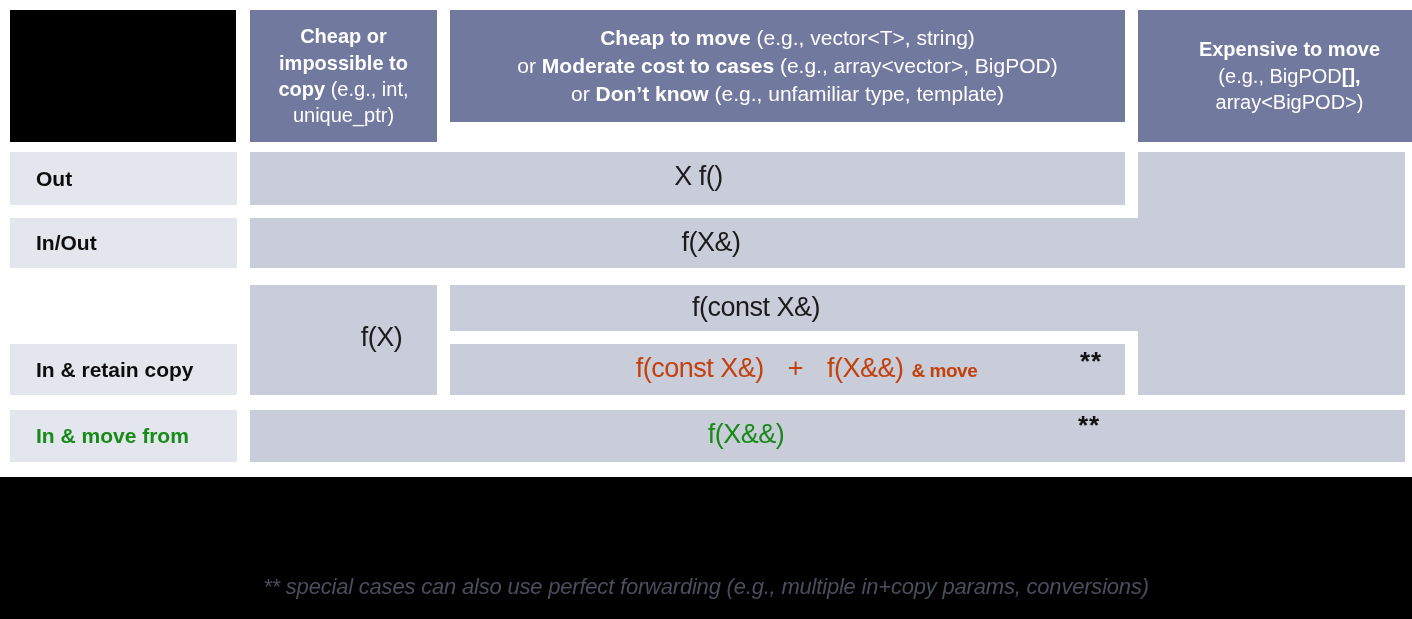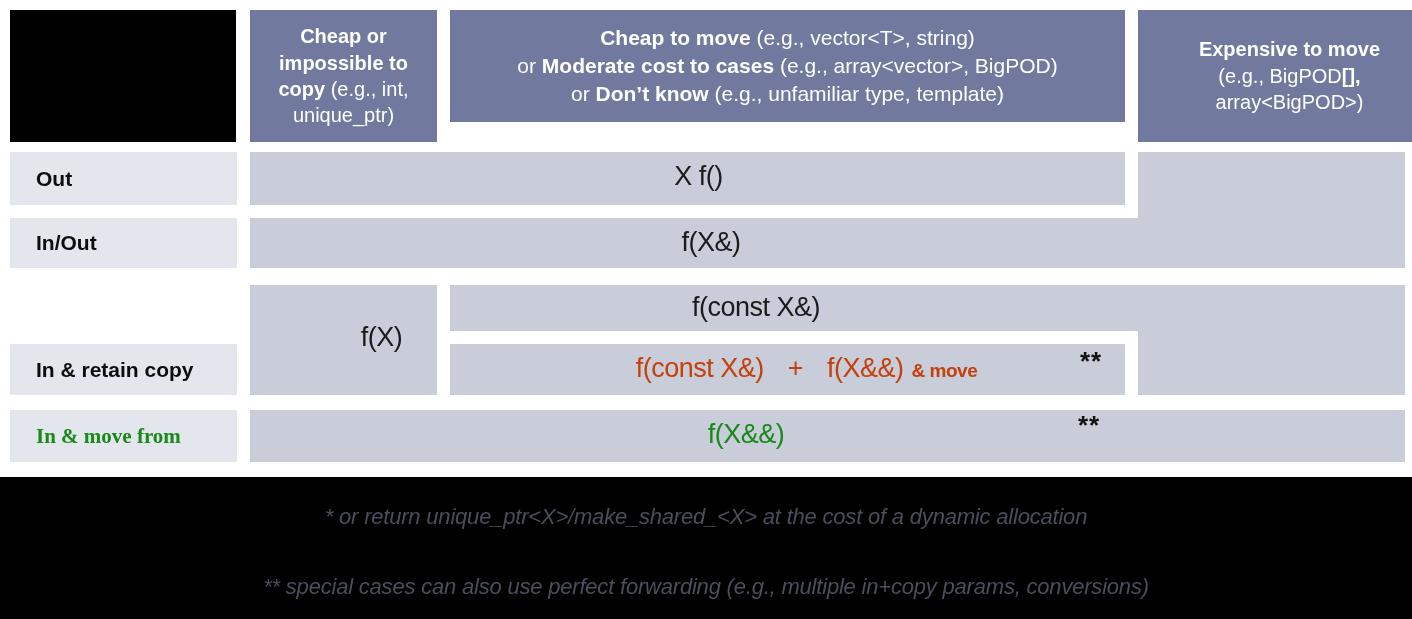--- a/index.html
+++ b/index.html
@@ -17,21 +17,21 @@
   .h2{left:450px;top:10px;width:675px;height:112px;font-size:21px;}
   .h3{left:1138px;top:10px;width:303px;height:132px;font-size:20px;}
   .b{font-weight:700;}
   
   .label{left:10px;width:227px;background:#e3e6ed;display:flex;align-items:center;
          padding-left:26px;box-sizing:border-box;font-weight:700;font-size:21px;color:#0d0d0d;text-align:right;}
   .lab-out{top:152px;height:53px;}
   .lab-inout{top:218px;height:50px;}
   .lab-in{top:285px;height:46px;}
   .lab-retain{top:344px;height:51px;}
-  .lab-movefrom{top:410px;height:52px;color:#178a17;font-family:Liberation Serif, serif;}
+  .lab-movefrom{top:410px;height:52px;color:#178a17;}
   
   .rect{background:#c9ccd9;}
   .r-out{left:250px;top:152px;width:875px;height:53px;}
   .r-inout-col3{left:1138px;top:152px;width:267px;height:116px;}
   .r-inout{left:250px;top:218px;width:1155px;height:50px;}
   .r-in-value{left:250px;top:285px;width:187px;height:110px;}
   .r-in-constref{left:450px;top:285px;width:955px;height:46px;}
   .r-in-col3{left:1138px;top:285px;width:267px;height:110px;}
   .r-retain{left:450px;top:344px;width:675px;height:51px;}
   .r-movefrom{left:250px;top:410px;width:1155px;height:52px;}
@@ -99,16 +99,15 @@
 
   <div class="code t-retain">
     <span>f(const X&amp;)</span><span class="plus">+</span><span>f(X&amp;&amp;)</span><span class="suffix">&amp; move</span>
   </div>
   <div class="marker m-retain">**</div>
 
   <div class="code t-movefrom">f(X&amp;&amp;)</div>
   <div class="marker m-movefrom">**</div>
 
   <div class="abs footer"></div>
-  <div class="footnote f1">* or return unique_ptr&lt;X&gt;/make_shared_&lt;X&gt; at the cost of a dynamic allocation</div>
   <div class="footnote f2">** special cases can also use perfect forwarding (e.g., multiple in+copy params, conversions)</div>
 
 </div>
 
 </body></html>

